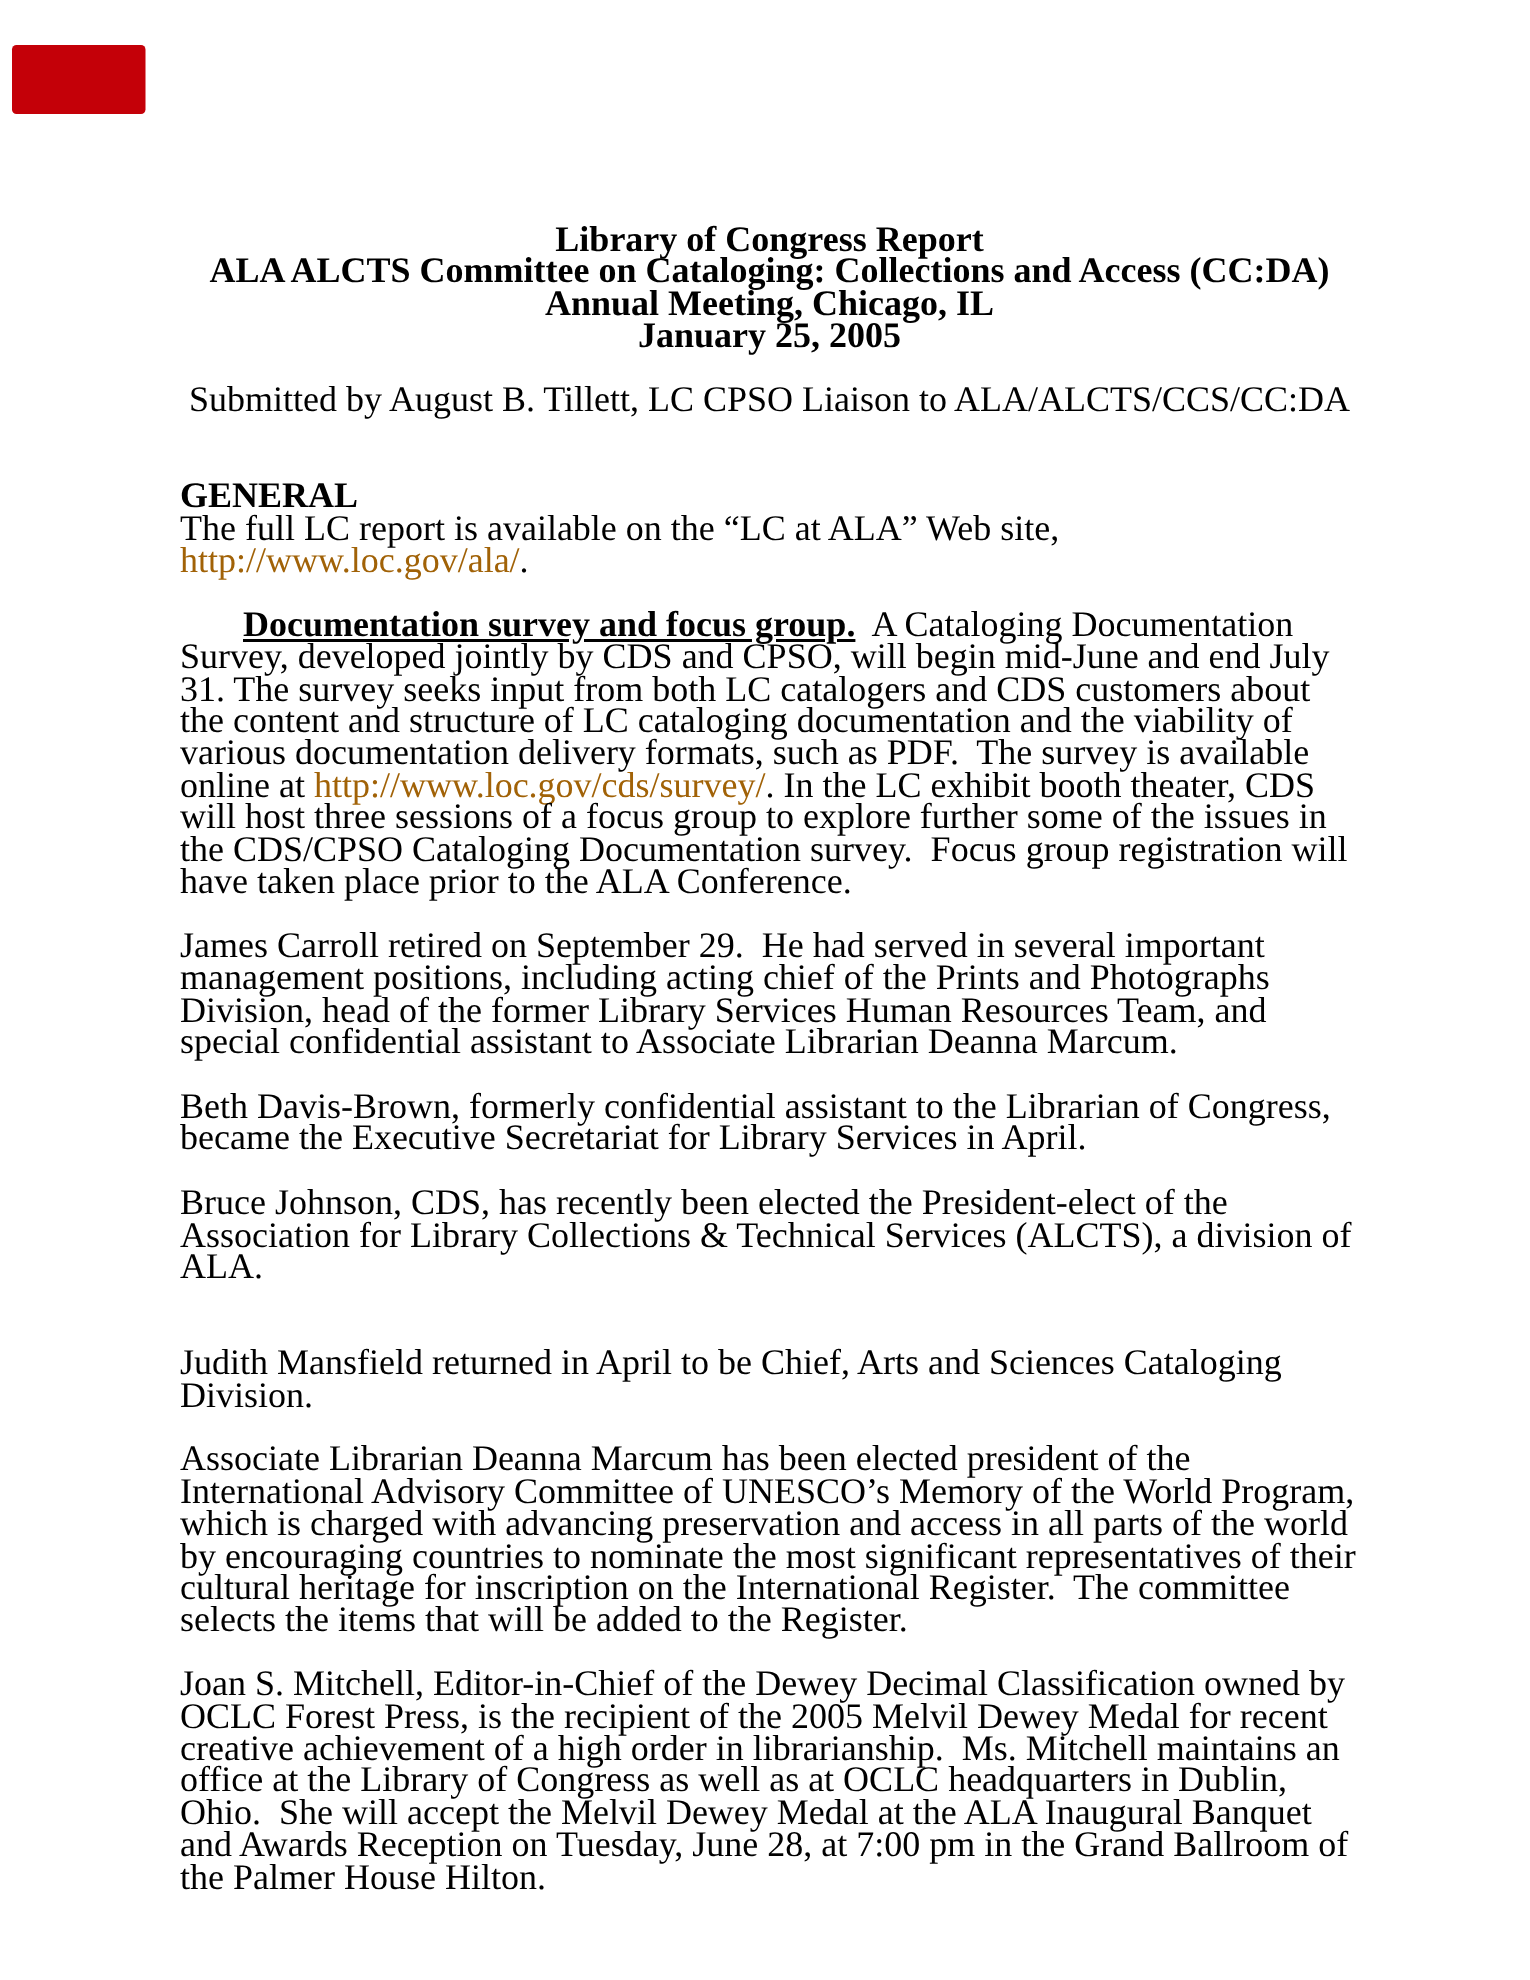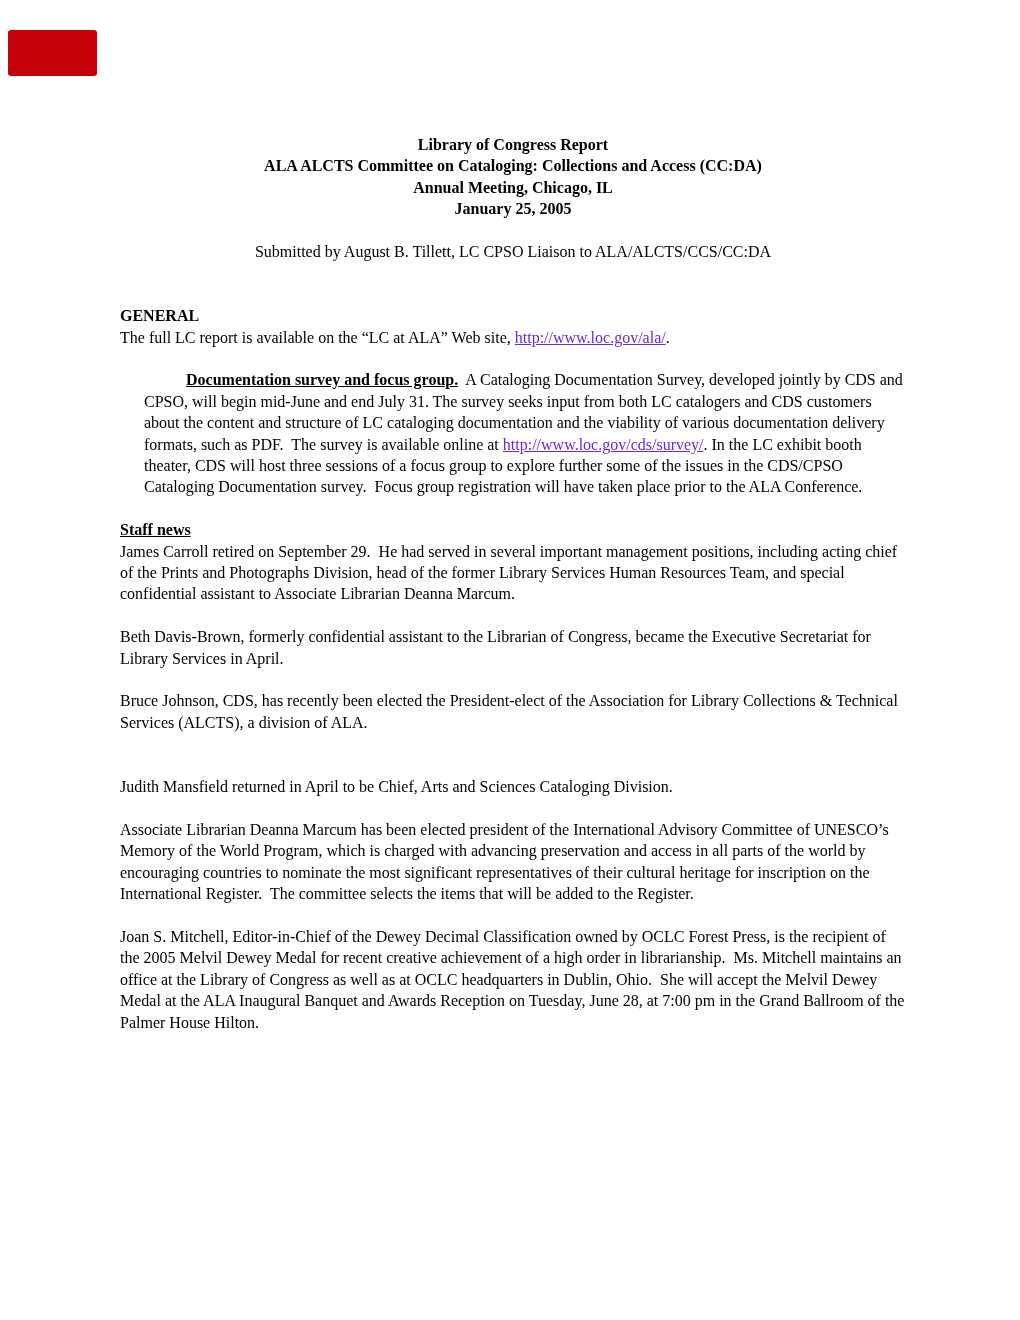--- a/index.html
+++ b/index.html
@@ -20,35 +20,34 @@
     position: absolute;
     left: 8px;
     top: 30px;
     width: 89px;
     height: 46px;
     border-radius: 3px;
   }
   .doc {
     position: absolute;
     left: 120px;
-    top: 134px;
+    top: 150px;
     width: 786px;
-    font-size: 16px;
+    font-size: 24px;
     line-height: 21.4px;
   }
   .center { text-align: center; }
   .b { font-weight: bold; }
   .bu { font-weight: bold; text-decoration: underline; }
   .para { white-space: pre-wrap; }
-  .indent { text-indent: 42px; margin-left: 24px; }
+  .indent { text-indent: 42px; }
   .spacer { height: 21.4px; }
   .spacer2 { height: 42.8px; }
   a.doclink {
-    color: #6d28d9;
-    text-decoration: underline;
+    color: #a16207;
     cursor: pointer;
   }
 </style>
 </head>
 <body>
 
 <div class="page">
 
   <div class="logo-badge" style="background-color: rgb(196, 0, 8);"></div>
 
@@ -69,21 +68,20 @@
 
     <div class="para"><span>The full LC report is available on the “LC at ALA” Web site, </span><a class="doclink">http://www.loc.gov/ala/</a><span>.</span></div>
 
     <div class="spacer"></div>
 
 
     <div class="para indent"><span class="bu">Documentation survey and focus group.</span><span>  A Cataloging Documentation Survey, developed jointly by CDS and CPSO, will begin mid-June and end July 31. The survey seeks input from both LC catalogers and CDS customers about the content and structure of LC cataloging documentation and the viability of various documentation delivery formats, such as PDF.  The survey is available online at </span><a class="doclink">http://www.loc.gov/cds/survey/</a><span>. In the LC exhibit booth theater, CDS will host three sessions of a focus group to explore further some of the issues in the CDS/CPSO Cataloging Documentation survey.  Focus group registration will have taken place prior to the ALA Conference.</span></div>
 
     <div class="spacer"></div>
 
-    <div><span class="bu">Staff news</span></div>
 
     <div class="para">James Carroll retired on September 29.  He had served in several important management positions, including acting chief of the Prints and Photographs Division, head of the former Library Services Human Resources Team, and special confidential assistant to Associate Librarian Deanna Marcum.</div>
 
     <div class="spacer"></div>
 
     <div class="para">Beth Davis-Brown, formerly confidential assistant to the Librarian of Congress, became the Executive Secretariat for Library Services in April.</div>
 
     <div class="spacer"></div>
 
     <div class="para">Bruce Johnson, CDS, has recently been elected the President-elect of the Association for Library Collections &amp; Technical Services (ALCTS), a division of ALA.</div>

